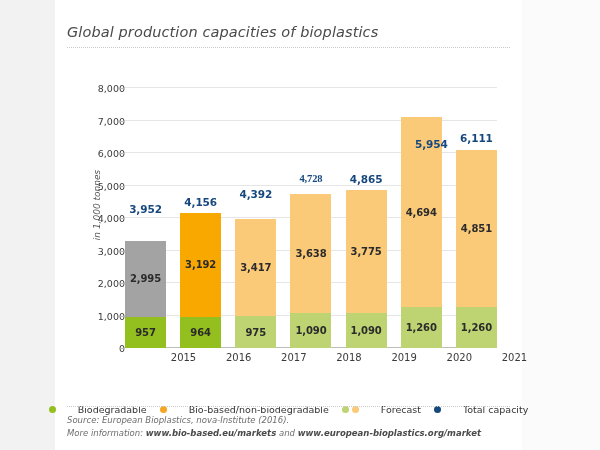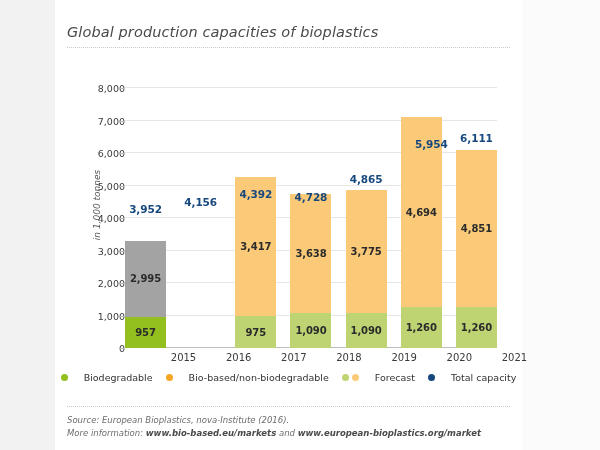--- a/index.html
+++ b/index.html
@@ -186,25 +186,26 @@
     top: 372px;
     width: 467px;
     display: flex;
     align-items: center;
     justify-content: center;
     gap: 13px;
   }
   .legend-item {
     display: flex;
     align-items: center;
-    gap: 16px;
+    gap: 22px;
     font-size: 9.5px;
     color: #333;
     font-family: "DejaVu Sans", sans-serif;
     white-space: nowrap;
+    margin-top: 32px;
   }
   .dot {
     width: 7px;
     height: 7px;
     border-radius: 50%;
     display: inline-block;
     flex: none;
   }
   .dot-pair { display: flex; gap: 3px; align-items: center; }
 
@@ -289,43 +290,51 @@
                 <div class="seg" style="height: 76px; background: #a3a3a3;">
                   <span class="seg-label">2,995</span>
                 </div>
                 <div class="seg" style="height: 31.1025px; background: rgb(147, 192, 31);">
                   <span class="seg-label">957</span>
                 </div>
               </div>
               <div class="total-label" style="bottom: 133.44px; color: rgb(22, 72, 126);">3,952</div>
             </div>
             <div class="bar-col">
+              <div class="bar-stack">
+                <div class="seg" style="height: 103.74px; background: rgb(249, 168, 0);">
+                  <span class="seg-label">3,192</span>
+                </div>
+                <div class="seg" style="height: 31.33px; background: rgb(147, 192, 31);">
+                  <span class="seg-label">964</span>
+                </div>
+              </div>
               <div class="total-label" style="bottom: 140.07px; color: rgb(22, 72, 126);">4,156</div>
             </div>
             <div class="bar-col">
               <div class="bar-stack">
-                <div class="seg" style="height: 139px; background: rgb(251, 202, 121);">
+                <div class="seg" style="height: 97px; background: rgb(251, 202, 121);">
                   <span class="seg-label">3,417</span>
                 </div>
                 <div class="seg" style="height: 31.6875px; background: rgb(190, 212, 114);">
                   <span class="seg-label">975</span>
                 </div>
               </div>
               <div class="total-label" style="bottom: 147.74px; color: rgb(22, 72, 126);">4,392</div>
             </div>
             <div class="bar-col">
               <div class="bar-stack">
                 <div class="seg" style="height: 118.235px; background: rgb(251, 202, 121);">
                   <span class="seg-label">3,638</span>
                 </div>
                 <div class="seg" style="height: 35.425px; background: rgb(190, 212, 114);">
                   <span class="seg-label">1,090</span>
                 </div>
               </div>
-              <div class="total-label" style="bottom: 145px; color: rgb(22, 72, 126);">4,728</div>
+              <div class="total-label" style="bottom: 164px; color: rgb(22, 72, 126); font-family: Liberation Serif, serif;">4,728</div>
             </div>
             <div class="bar-col">
               <div class="bar-stack">
                 <div class="seg" style="height: 122.688px; background: rgb(251, 202, 121);">
                   <span class="seg-label">3,775</span>
                 </div>
                 <div class="seg" style="height: 35.425px; background: rgb(190, 212, 114);">
                   <span class="seg-label">1,090</span>
                 </div>
               </div>

